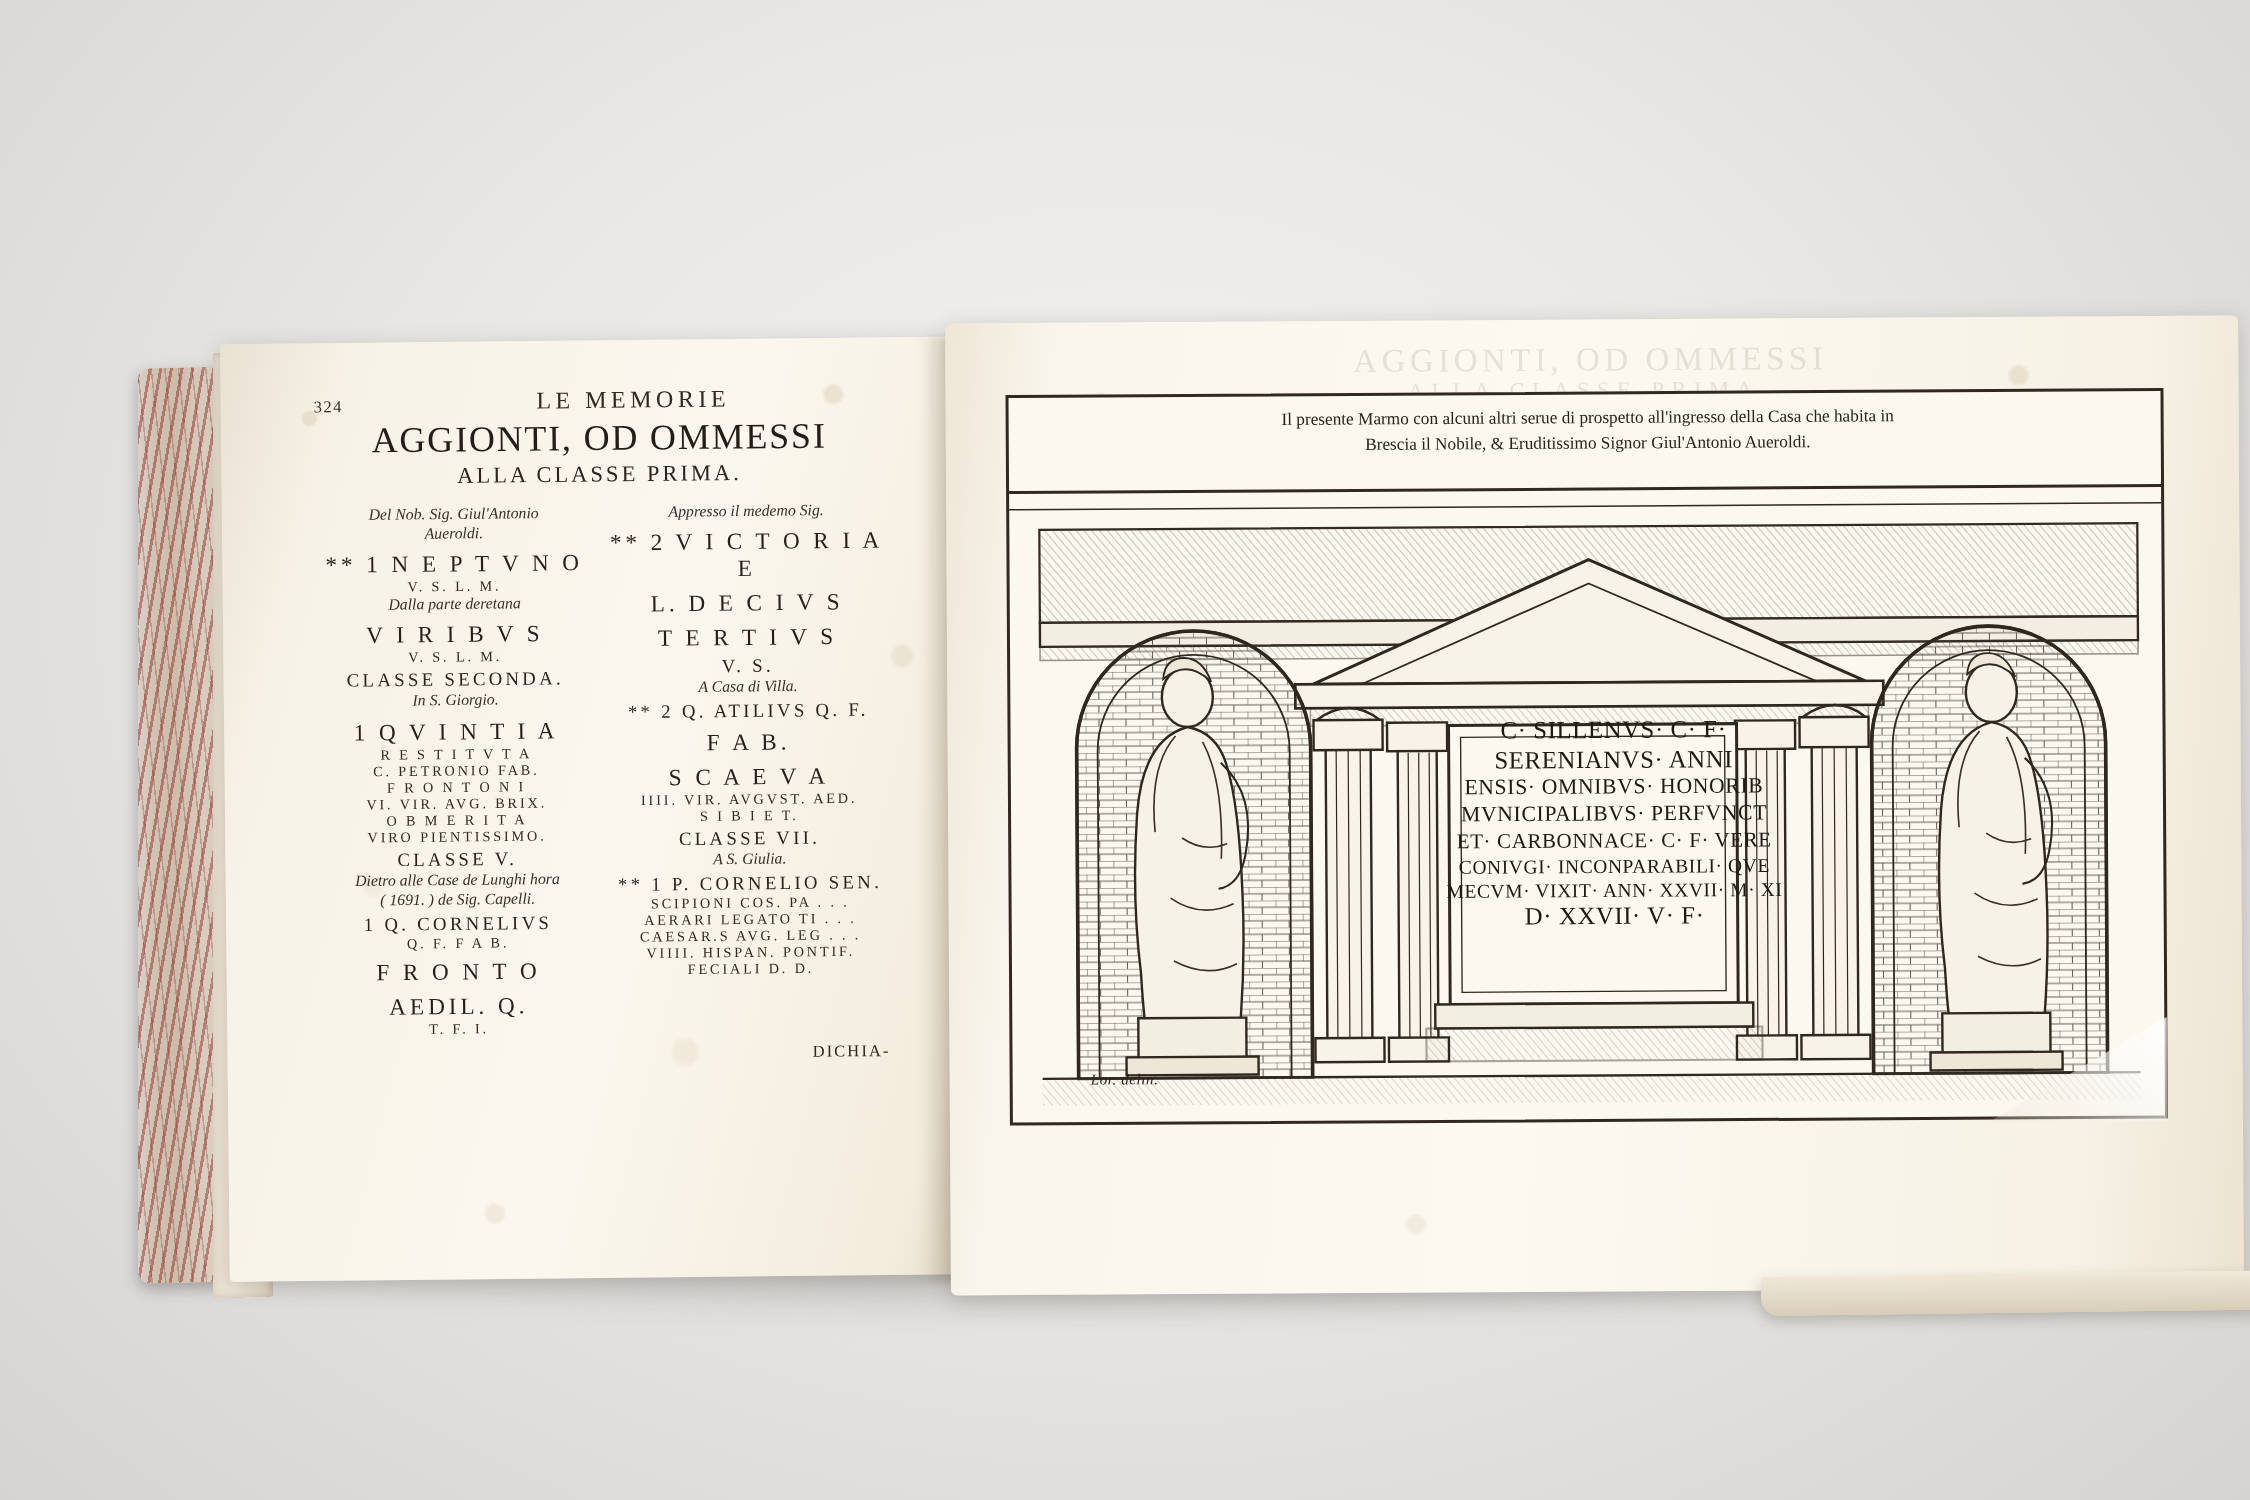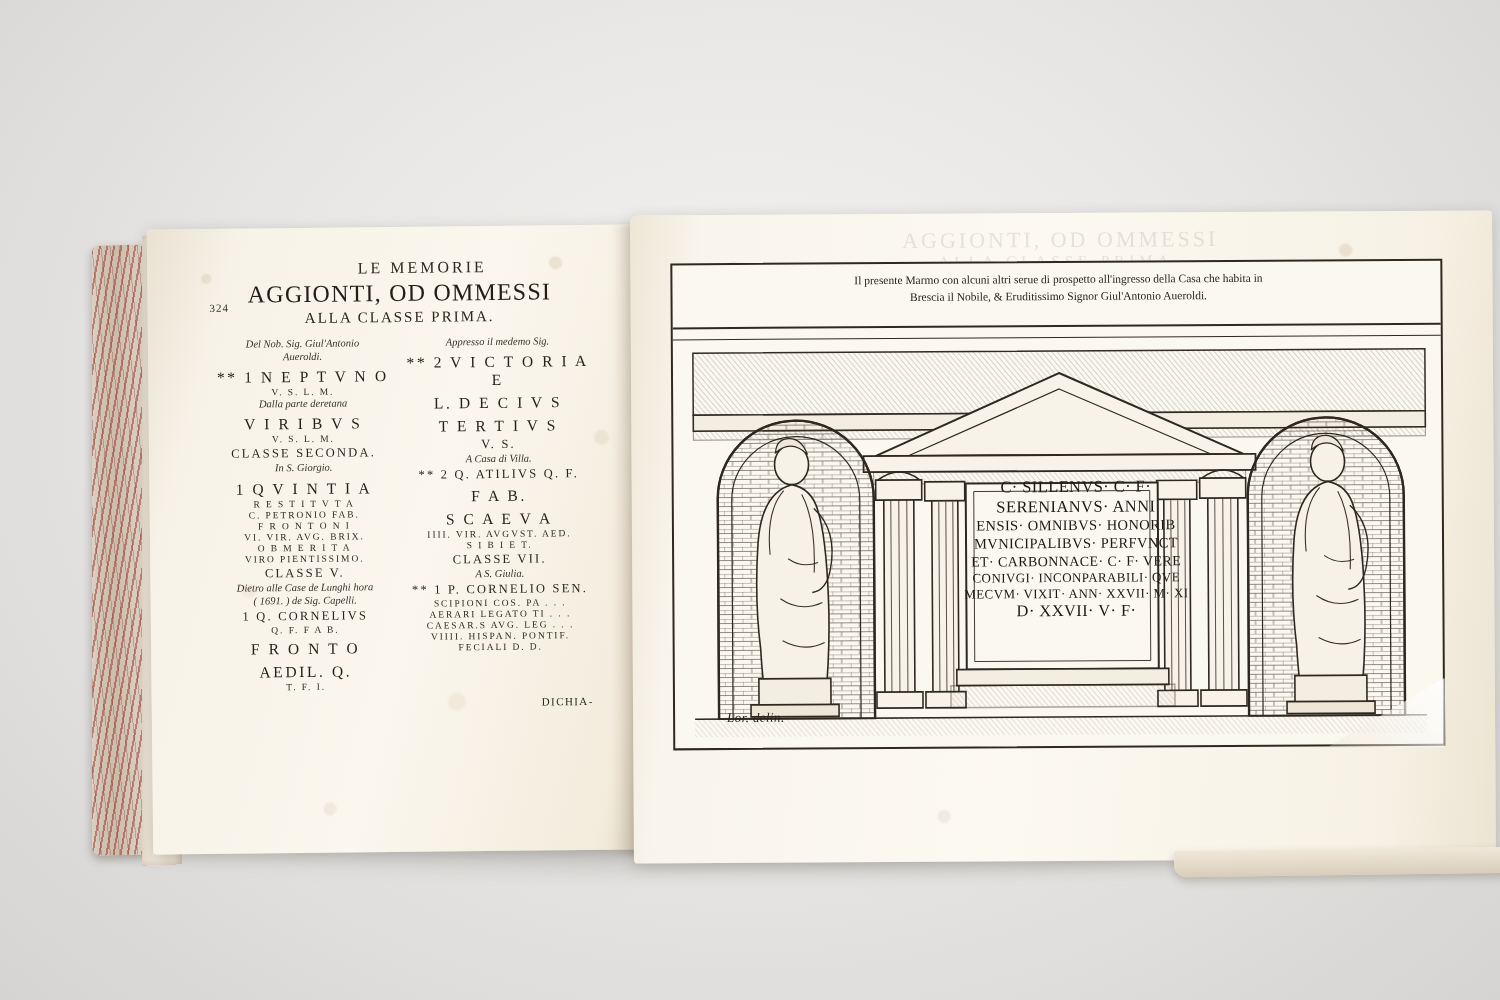--- a/index.html
+++ b/index.html
@@ -142,21 +142,20 @@
     color: #2c2420;
     text-align: center;
   }
   .folio {
     position: absolute;
     left: 0px;
     top: 5px;
     font-size: 11px;
     letter-spacing: 1px;
     color: #3a2f28;
-    margin-top: 36px;
   }
   .running-head {
     font-size: 16px;
     letter-spacing: 3px;
     margin-left: 46px;
     color: #32281f;
   }
   .head-main {
     font-size: 24px;
     letter-spacing: 1.2px;
@@ -252,21 +251,21 @@
     left: 14px;
     top: 84px;
     right: 14px;
     bottom: 10px;
     overflow: hidden;
   }
   .signature {
     position: absolute;
     left: 38px;
     bottom: 12px;
-    font-size: 13px;
+    font-size: 10px;
     font-style: italic;
     color: #2a221b;
     letter-spacing: 0.4px;
   }
   .inscription {
     position: absolute;
     left: 246px;
     top: 130px;
     width: 284px;
     text-align: center;

